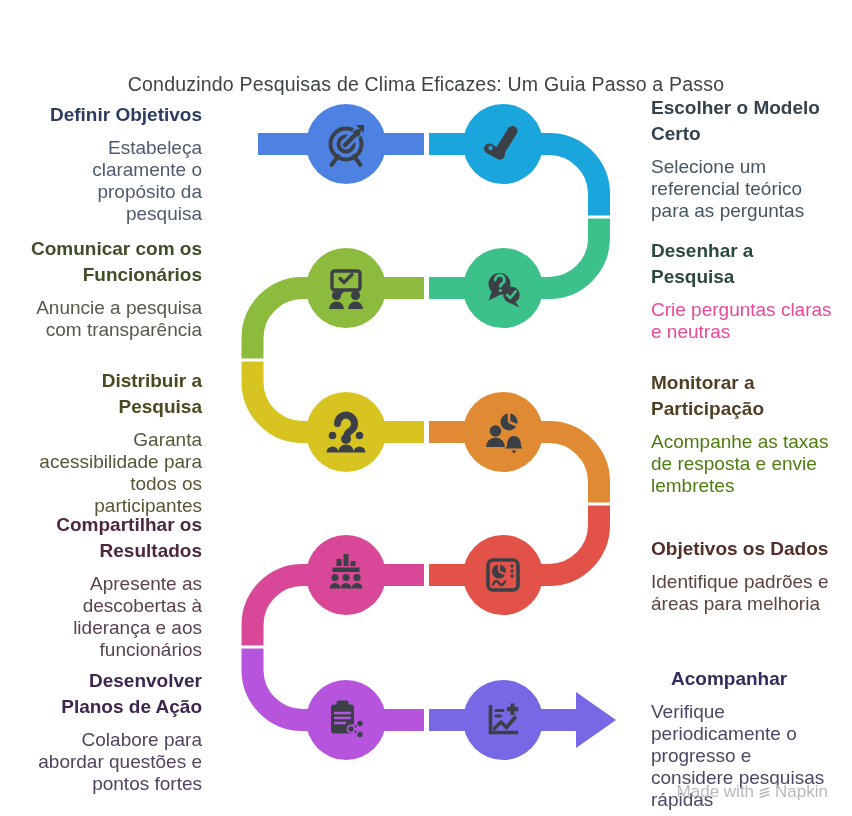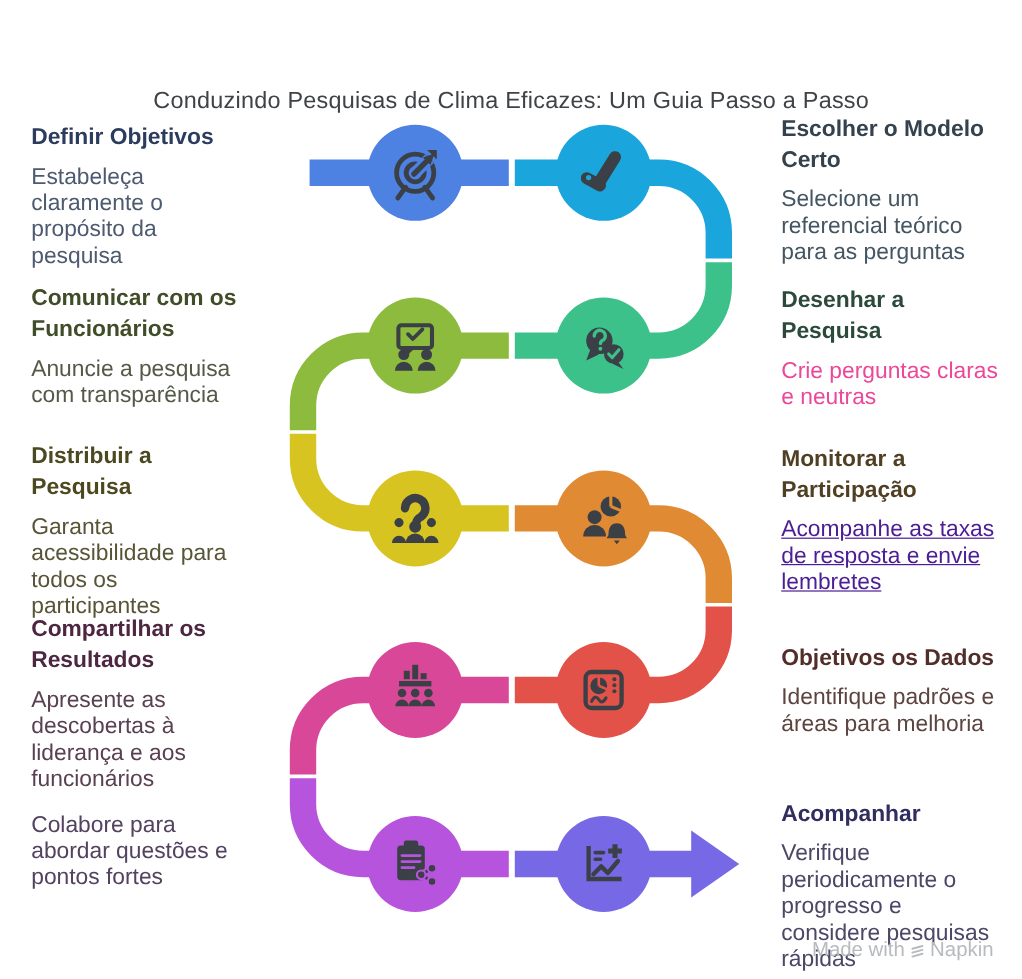--- a/index.html
+++ b/index.html
@@ -5,21 +5,21 @@
   html,body{margin:0;padding:0;background:#ffffff;}
   body{width:852px;height:816px;position:relative;overflow:hidden;
        font-family:"Liberation Sans", sans-serif;}
   .title{position:absolute;top:48px;left:0;width:852px;text-align:center;
          font-size:19.5px;font-weight:400;color:#3e4347;letter-spacing:.2px;margin-top:25px;}
   .flow-svg{position:absolute;top:0;left:0;}
   .icon-g{color:#3b4046;}
   .txt{position:absolute;}
   .txt .h{margin:0;font-size:19px;line-height:26px;font-weight:700;}
   .txt .b{margin:9px 0 0 0;font-size:19px;line-height:22px;}
-  .left{left:26px;width:176px;}
+  .left{left:26px;width:176px;text-align:right;}
   .right{left:651px;width:182px;text-align:left;}
   .l1{top:102px}.l2{top:236px}.l3{top:368px}.l4{top:512px}.l5{top:668px}
   .r1{top:95px}.r2{top:238px}.r3{top:370px}.r4{top:536px}.r5{top:666px}
   .credit{position:absolute;right:24px;top:782px;font-size:17px;color:#b7babe;
           display:flex;align-items:center;gap:4px;}
 </style>
 </head>
 <body>
 
 <div class="title">Conduzindo Pesquisas de Clima Eficazes: Um Guia Passo a Passo</div>
@@ -164,35 +164,36 @@
 <div class="txt right r2">
   <h2 class="h" style="color: rgb(44, 74, 59);">Desenhar a Pesquisa</h2>
   <p class="b" style="color: #ec4899;">Crie perguntas claras e neutras</p>
 </div>
 <div class="txt left l3">
   <h2 class="h" style="color: rgb(76, 72, 32);">Distribuir a Pesquisa</h2>
   <p class="b" style="color: rgb(88, 85, 55);">Garanta acessibilidade para todos os participantes</p>
 </div>
 <div class="txt right r3">
   <h2 class="h" style="color: rgb(81, 63, 36);">Monitorar a Participação</h2>
-  <p class="b" style="color: #4c1d95; text-decoration: underline;">Acompanhe as taxas de resposta e envie lembretes</p>
+  <p class="b" style="color: #4d7c0f;">Acompanhe as taxas de resposta e envie lembretes</p>
 </div>
 <div class="txt left l4">
   <h2 class="h" style="color: rgb(77, 39, 65);">Compartilhar os Resultados</h2>
   <p class="b" style="color: rgb(90, 65, 82);">Apresente as descobertas à liderança e aos funcionários</p>
 </div>
 <div class="txt right r4">
   <h2 class="h" style="color: rgb(82, 46, 40);">Objetivos os Dados</h2>
   <p class="b" style="color: rgb(92, 68, 63);">Identifique padrões e áreas para melhoria</p>
 </div>
 <div class="txt left l5">
+  <h2 class="h" style="color: rgb(63, 38, 80);">Desenvolver Planos de Ação</h2>
   <p class="b" style="color: rgb(83, 66, 96);">Colabore para abordar questões e pontos fortes</p>
 </div>
 <div class="txt right r5">
-  <h2 class="h" style="color: rgb(49, 45, 94);">Acompanhar</h2>
+  <h2 class="h" style="color: rgb(49, 45, 94); margin-left: 20px;">Acompanhar</h2>
   <p class="b" style="color: rgb(75, 71, 102);">Verifique periodicamente o progresso e considere pesquisas rápidas</p>
 </div>
 
 <div class="credit">
   <span>Made with</span>
   <svg width="13" height="13" viewBox="0 0 14 14">
     <path d="M2.5 5 L11.5 2.5 M2.5 8.5 L11.5 6 M2.5 12 L11.5 9.5" stroke="#b7babe" stroke-width="1.7" stroke-linecap="round" fill="none"></path>
   </svg>
   <span>Napkin</span>
 </div>

